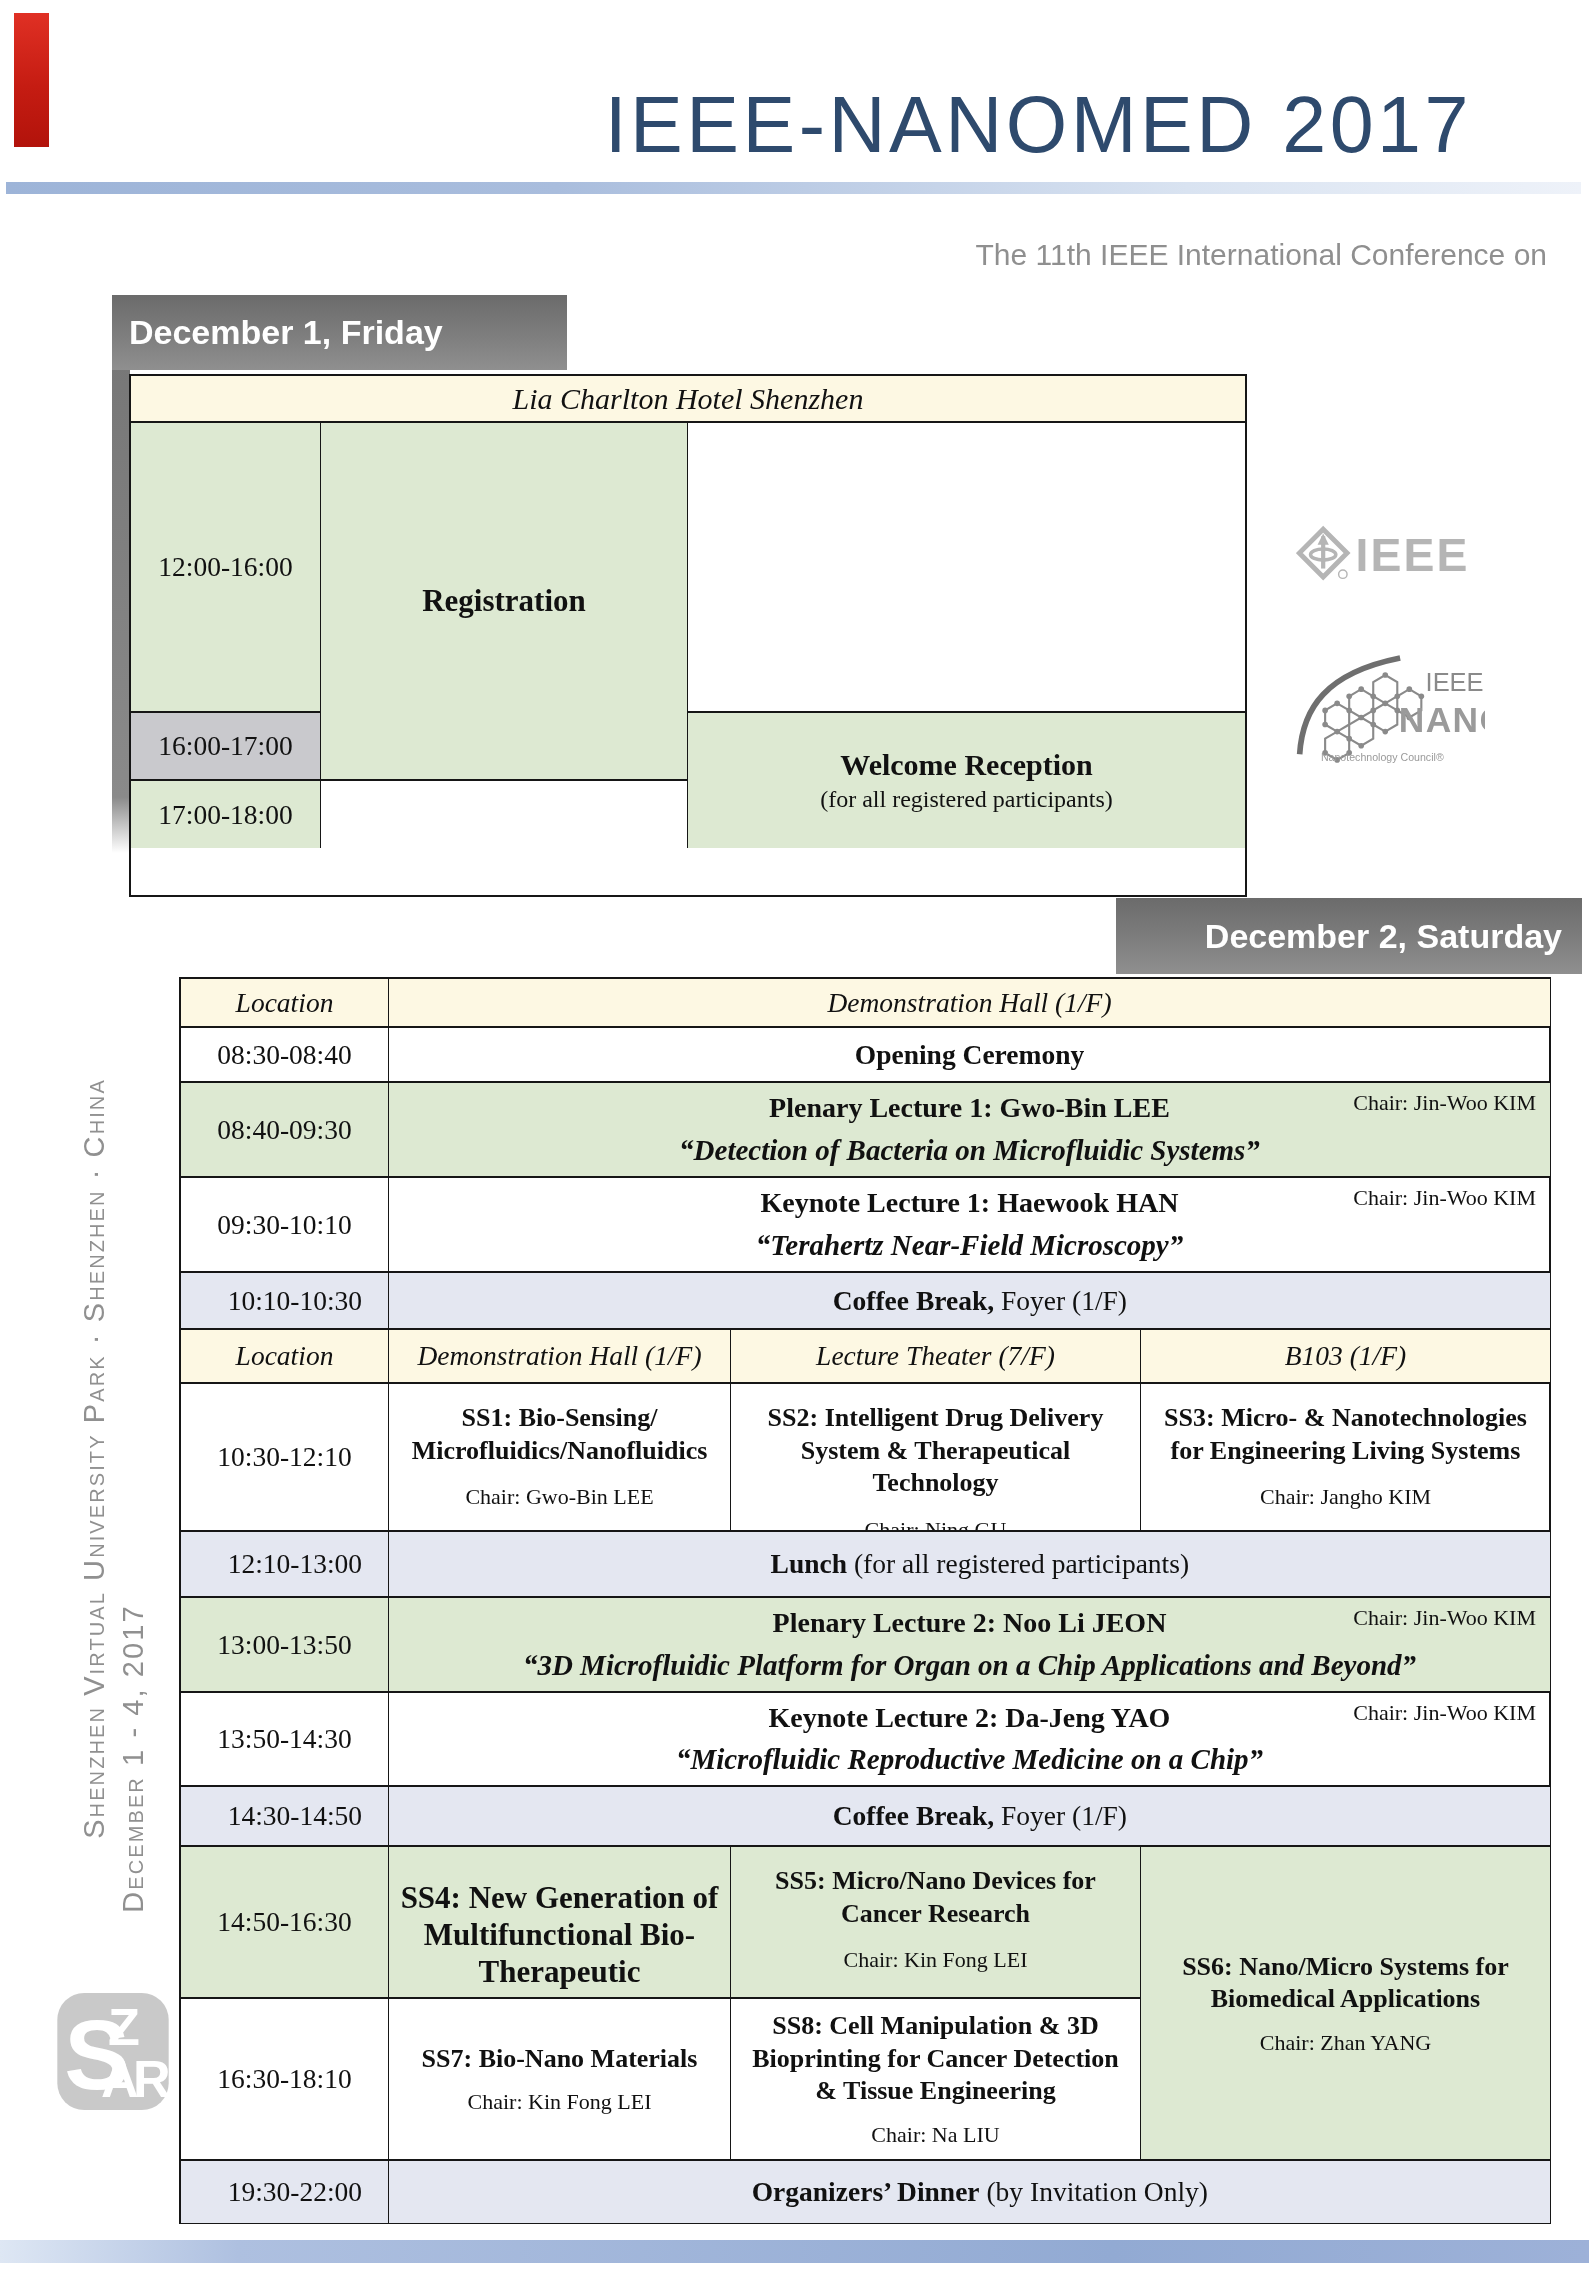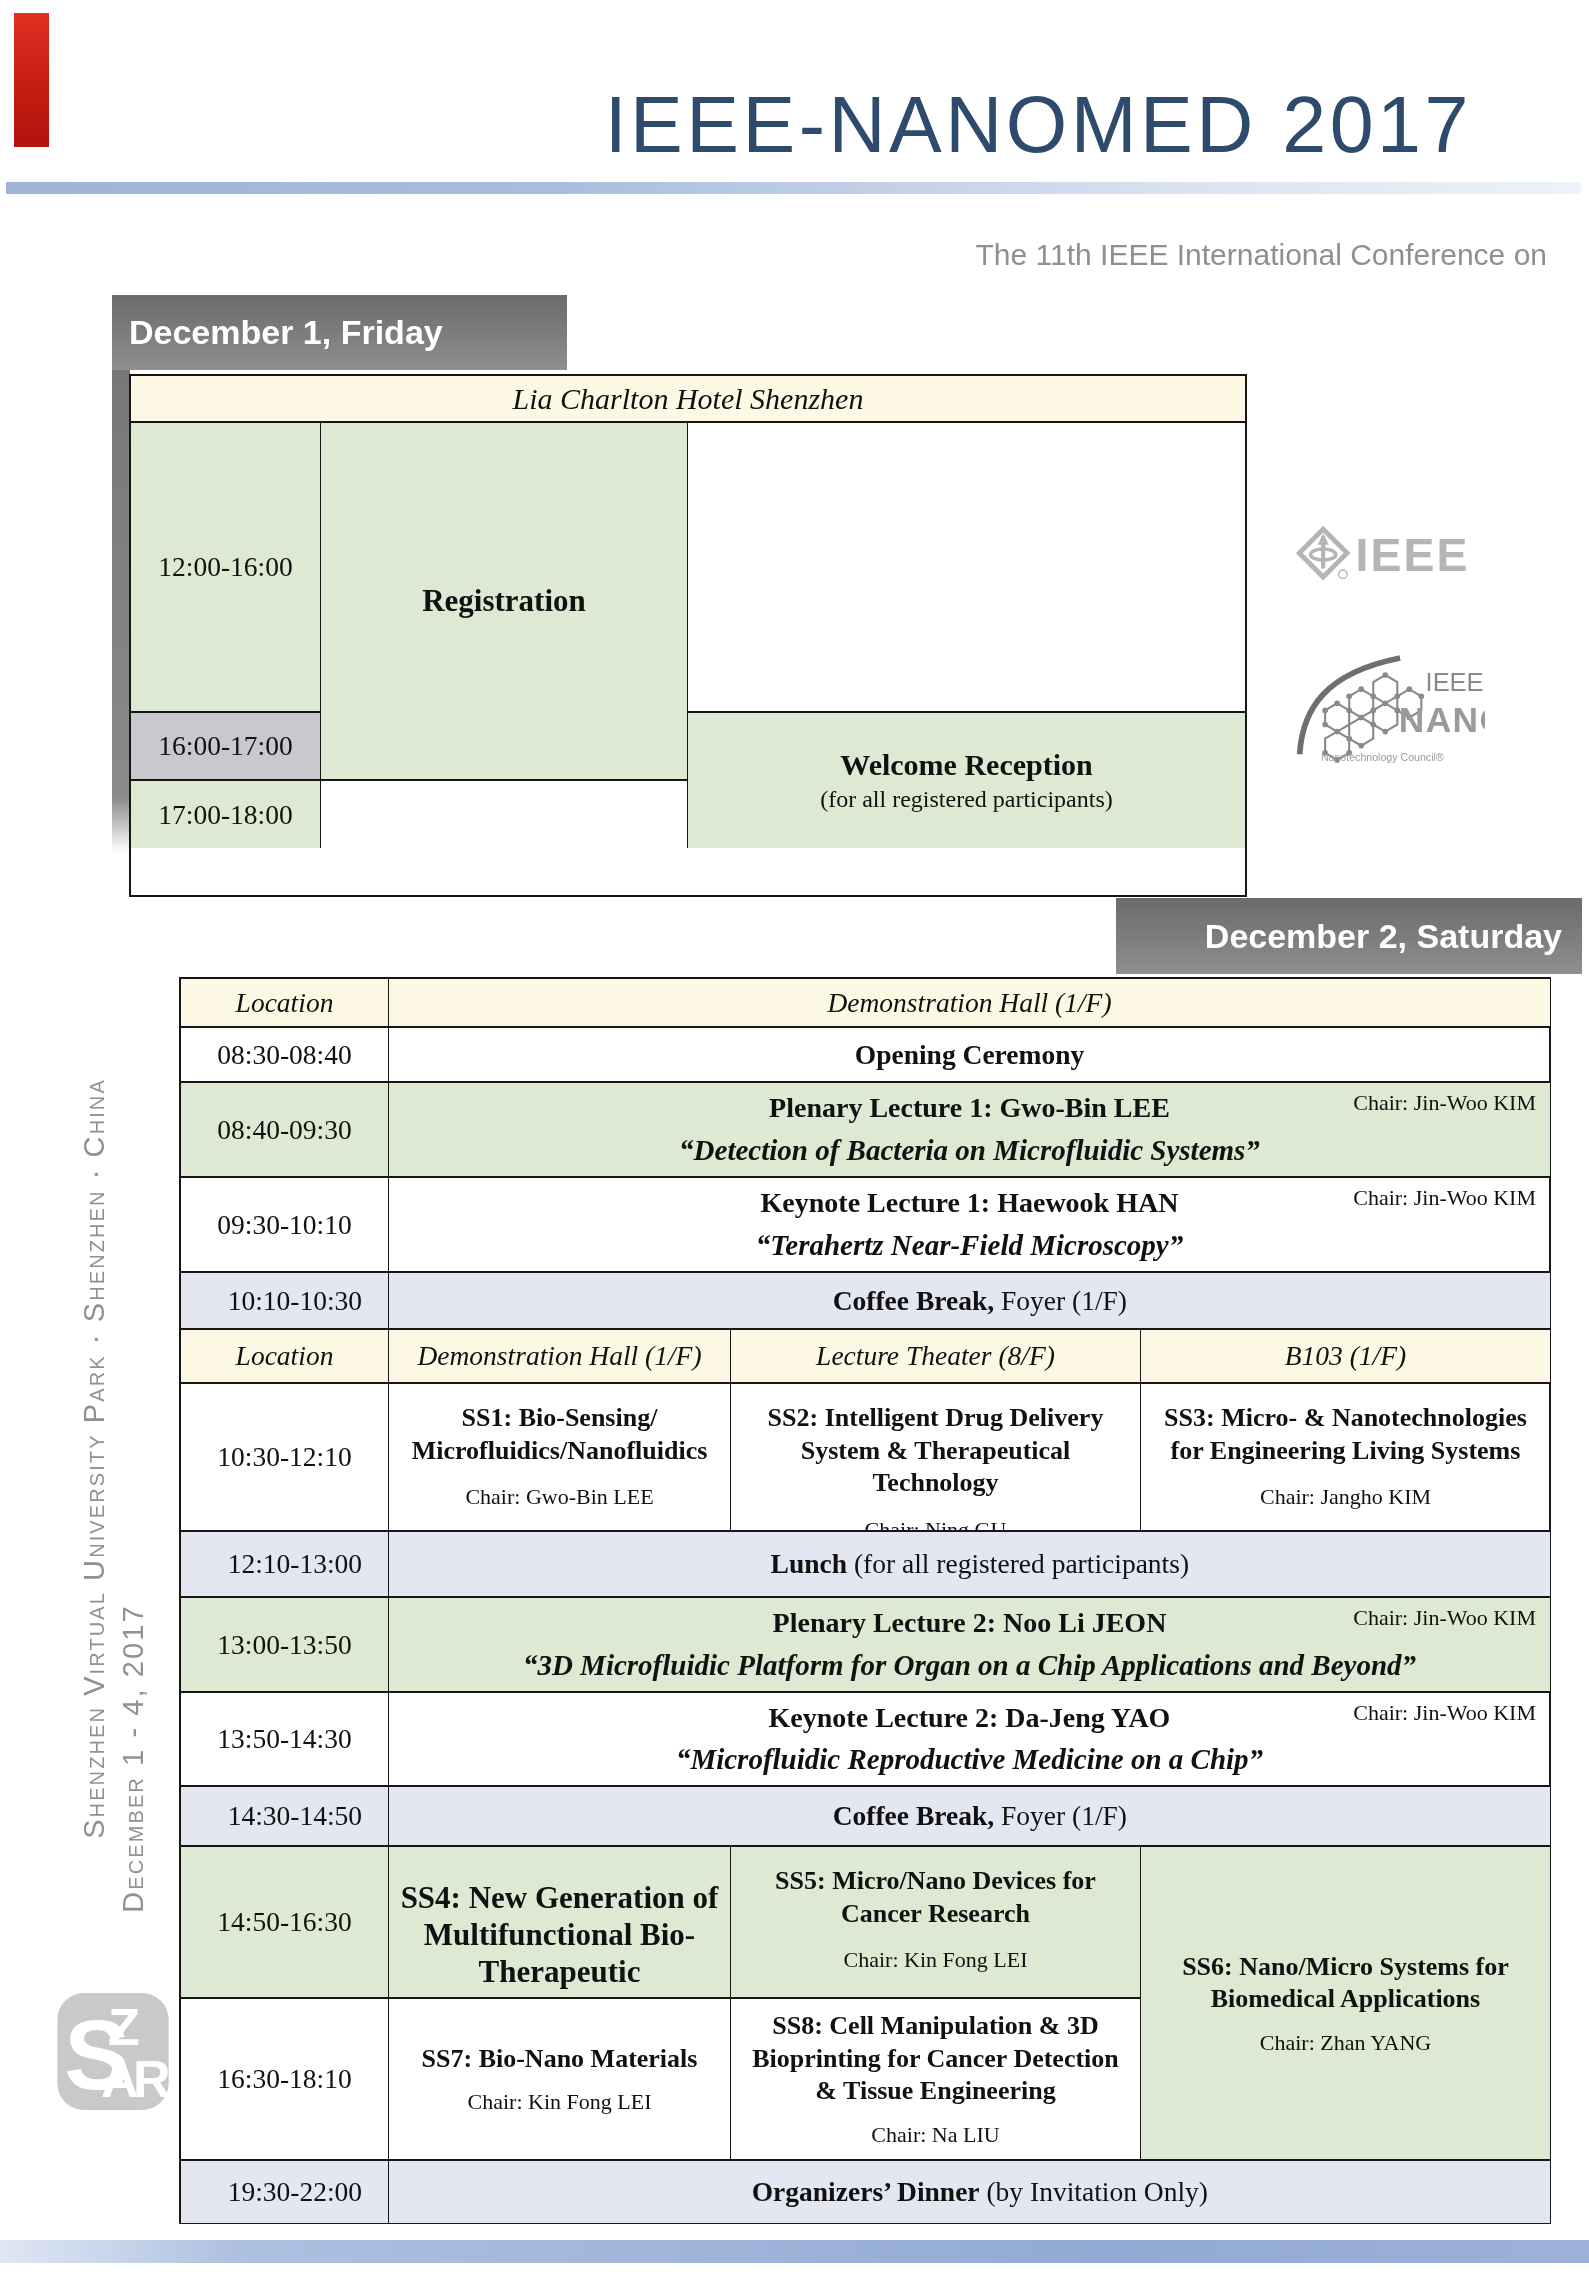--- a/index.html
+++ b/index.html
@@ -183,21 +183,21 @@
       <span class="lect-quote">“Terahertz Near-Field Microscopy”</span>
     </div>
 
     <div class="c lav nl" style="grid-area:5/1/6/2">10:10-10:30</div>
     <div class="c lav" style="grid-area:5/2/6/5">
       <span><span class="b">Coffee Break,</span><span> Foyer (1/F)</span></span>
     </div>
 
     <div class="c cream it nl" style="grid-area:6/1/7/2">Location</div>
     <div class="c cream it" style="grid-area:6/2/7/3">Demonstration Hall (1/F)</div>
-    <div class="c cream it" style="grid-area:6/3/7/4">Lecture Theater (8/F)</div>
+    <div class="c cream it" style="grid-area:6/3/7/4">Lecture Theater (7/F)</div>
     <div class="c cream it" style="grid-area:6/4/7/5">B103 (1/F)</div>
 
     <div class="c nl" style="grid-area:7/1/8/2">10:30-12:10</div>
     <div class="c ss" style="grid-area:7/2/8/3">
       <span class="t">SS1: Bio-Sensing/ Microfluidics/Nanofluidics</span>
       <span class="ch">Chair: Gwo-Bin LEE</span>
     </div>
     <div class="c ss" style="grid-area:7/3/8/4">
       <span class="t">SS2: Intelligent Drug Delivery System &amp; Therapeutical Technology</span>
       <span class="ch">Chair: Ning GU</span>

